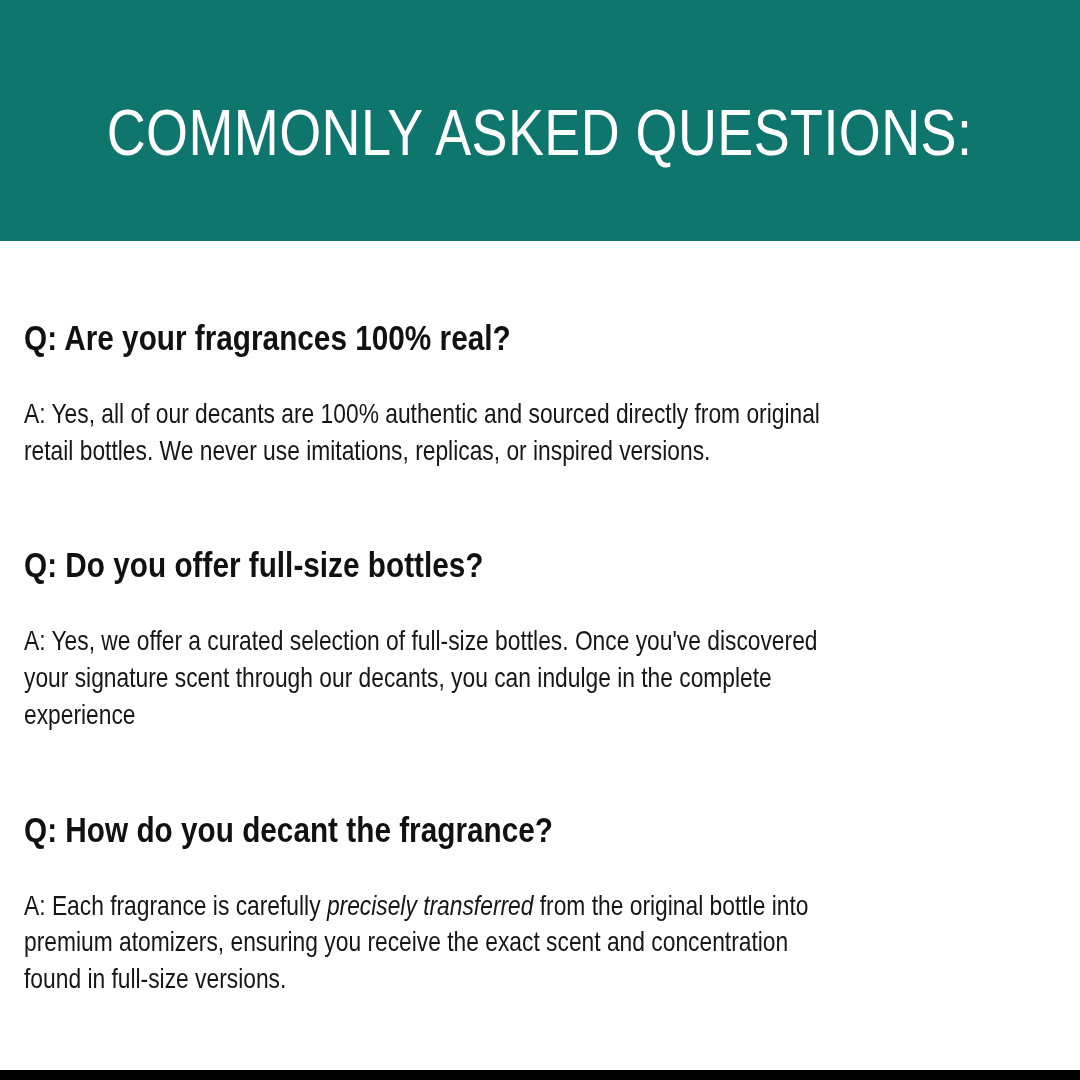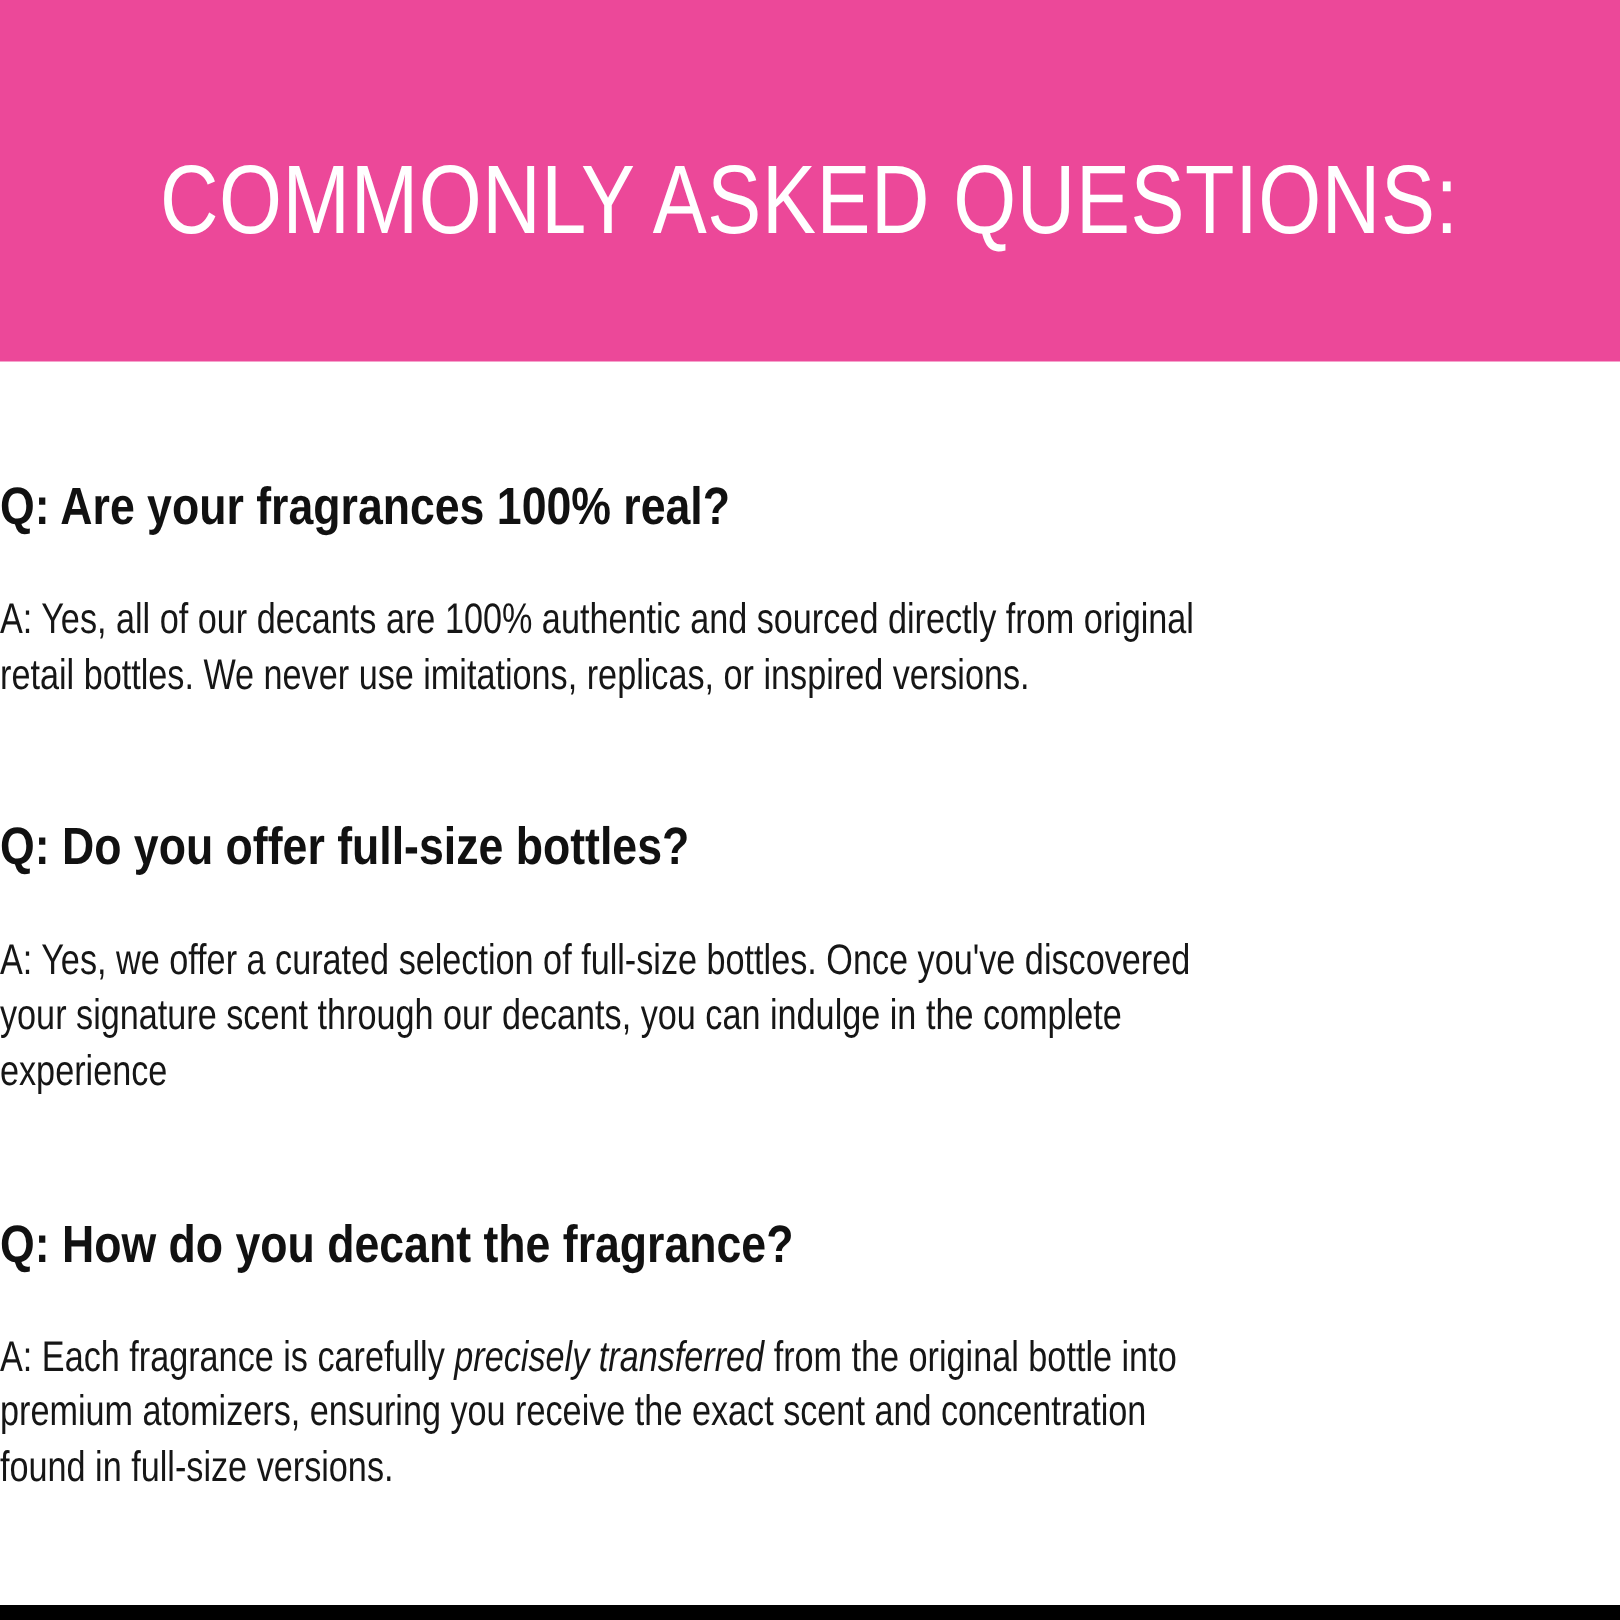--- a/index.html
+++ b/index.html
@@ -13,40 +13,41 @@
     position: relative;
     overflow: hidden;
     font-family: "Liberation Sans", sans-serif;
     color: #111111;
   }
 
   
   .header {
     width: 1080px;
     height: 241px;
-    background: #ec4899;
+    background: #0f766e;
     display: flex;
     align-items: center;
     justify-content: center;
     box-sizing: border-box;
     padding-top: 24px;
   }
   .title {
     color: #ffffff;
     font-size: 65px;
     font-weight: 400;
     white-space: nowrap;
     letter-spacing: 0.5px;
     transform: scaleX(0.83);
     transform-origin: 50% 50%;
   }
 
   
   .content {
     padding-right: 0;
+    margin-left: 24px;
   }
   .qa {
     margin-top: 76px;
   }
   .q {
     font-size: 35px;
     line-height: 42px;
     font-weight: 700;
     color: #111111;
     white-space: nowrap;

